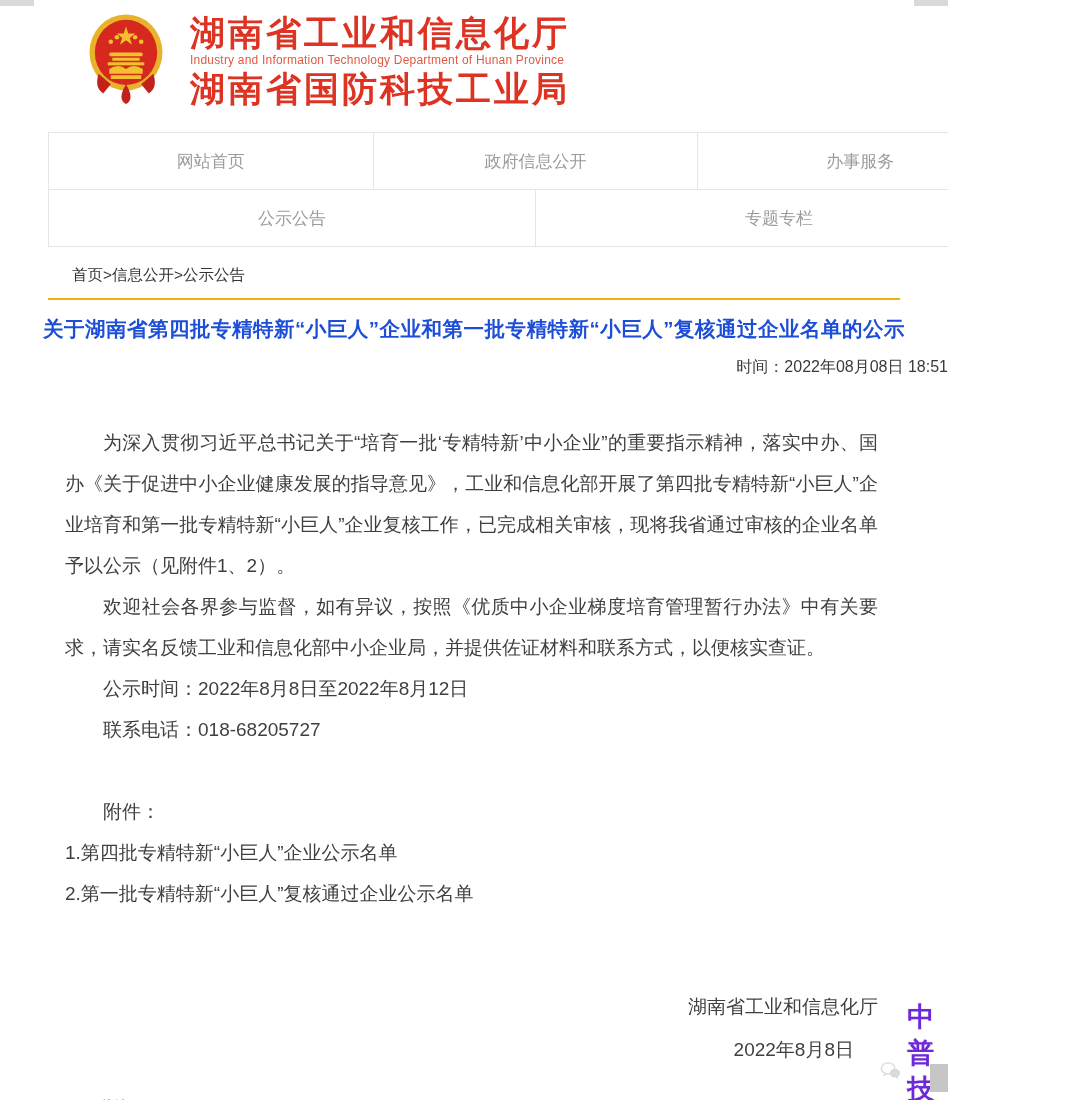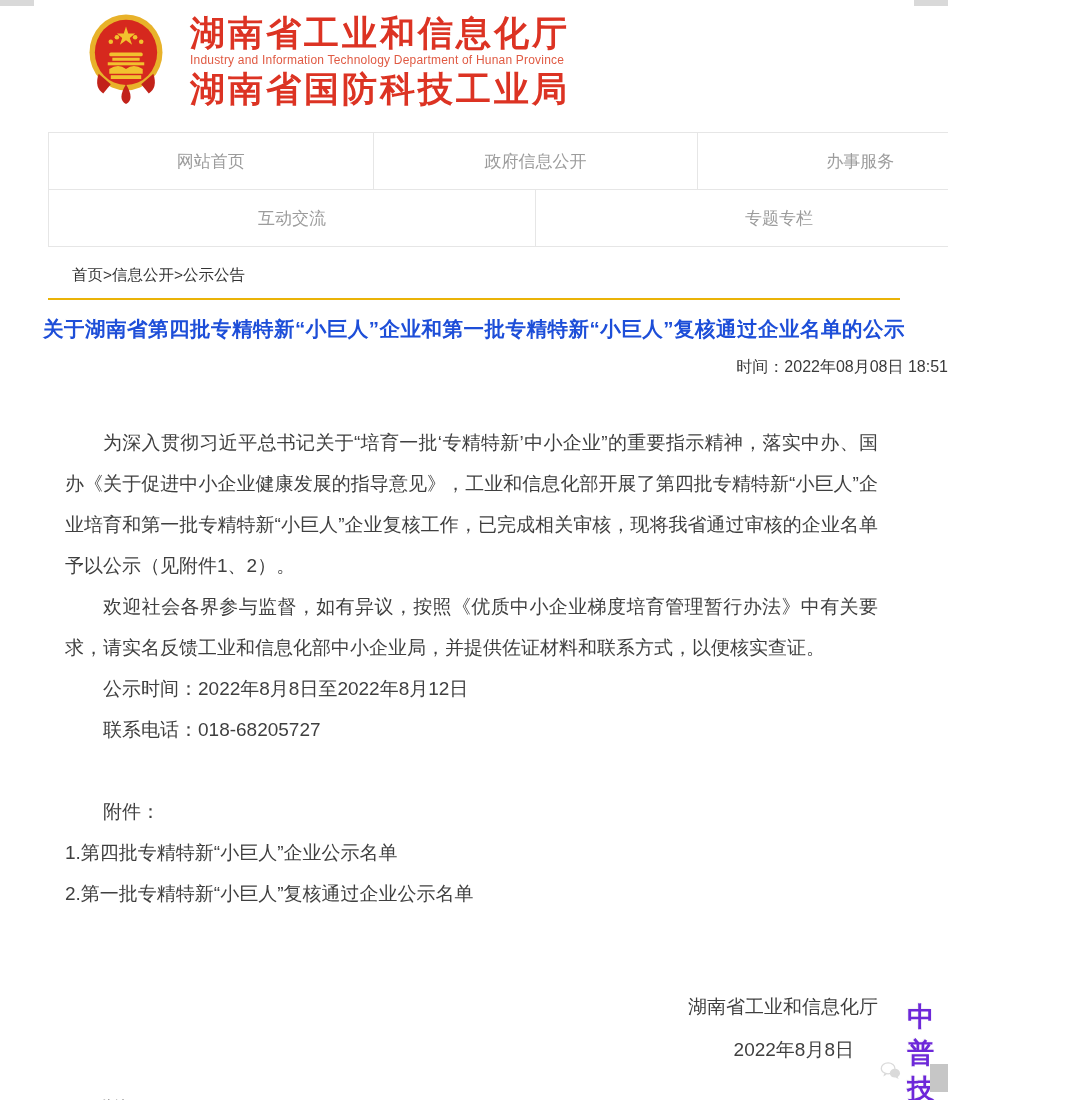--- a/index.html
+++ b/index.html
@@ -153,21 +153,21 @@
     </div>
   </div>
 
   <div class="nav">
     <div class="nav-row">
       <div class="nav-cell">网站首页</div>
       <div class="nav-cell">政府信息公开</div>
       <div class="nav-cell">办事服务</div>
     </div>
     <div class="nav-row">
-      <div class="nav-cell">互动交流</div>
+      <div class="nav-cell">公示公告</div>
       <div class="nav-cell">专题专栏</div>
     </div>
   </div>
 
   <div class="breadcrumb-bar">首页&gt;信息公开&gt;公示公告</div>
 
   <div class="article-title">关于湖南省第四批专精特新“小巨人”企业和第一批专精特新“小巨人”复核通过企业名单的公示</div>
   <div class="article-time">时间：2022年08月08日 18:51</div>
 
   <div class="article-body">

